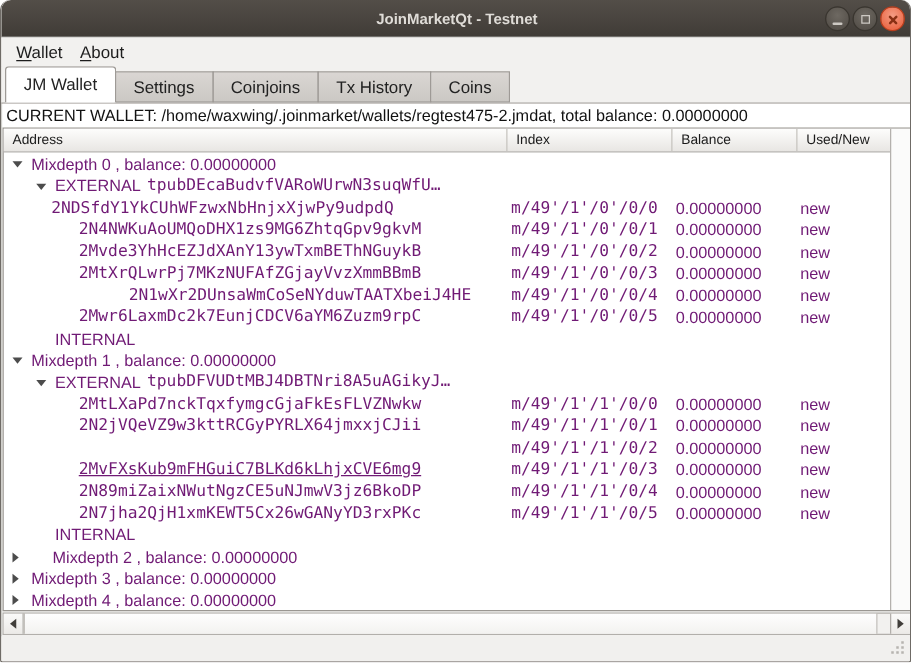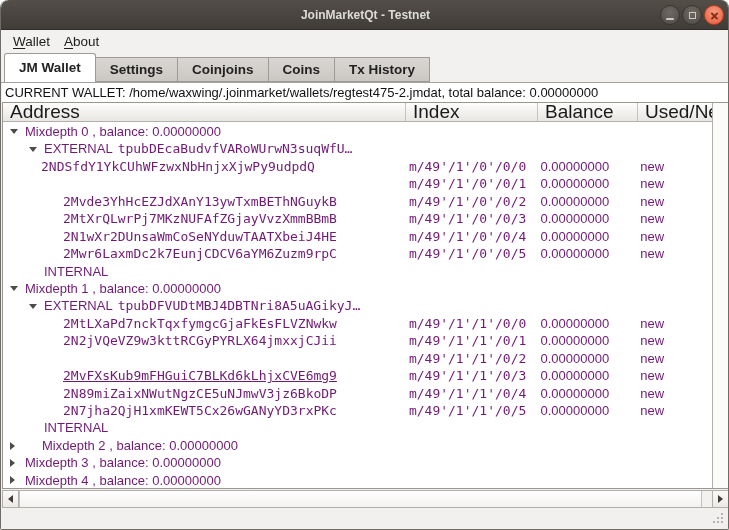--- a/index.html
+++ b/index.html
@@ -24,33 +24,33 @@
   
   .menubar{position:absolute;left:0;top:30px;width:100%;height:23px;background:#f2f1ef;
            display:flex;align-items:center;padding-left:5px;}
   .menu-item{font-size:13.5px;color:#1d1d1d;padding:2px 7px;cursor:pointer;}
   .menu-item u{text-underline-offset:2px;}
   
   .tabbar{position:absolute;left:0;top:53px;width:100%;height:29px;background:#f2f1ef;
           display:flex;align-items:flex-end;padding-left:3px;}
   .tab{height:25px;line-height:24px;padding:0 14px;font-size:13.5px;color:#222;
        background:linear-gradient(#dad6d3,#cbc8c4);border:1px solid #9e9a96;margin-left:-1px;
-       cursor:pointer;white-space:nowrap;font-weight:bold;}
+       cursor:pointer;white-space:nowrap;}
   .tab.active{height:29px;line-height:28px;background:#ffffff;border-bottom:none;
        border-radius:3px 3px 0 0;z-index:3;margin-left:0;}
   
   .pane-top{position:absolute;left:0;top:82px;width:100%;height:1px;background:#a5a19d;}
   .banner{position:absolute;left:1px;top:83px;width:727px;height:19px;background:#ffffff;
           font-size:13px;color:#111;line-height:19px;padding-left:3px;white-space:nowrap;}
   
   .tree-frame{position:absolute;left:1px;top:102px;width:727px;height:387px;background:#ffffff;
               border:1px solid #989causes4;border:1px solid #9a9792;}
   .tree-header{position:absolute;left:0;top:0;right:16px;height:19px;display:flex;
                background:linear-gradient(#fdfdfc,#e8e6e3);border-bottom:1px solid #b4b1ad;}
-  .hcell{font-size:19px;color:#1a1a1a;line-height:18px;padding-left:7px;
+  .hcell{font-size:11px;color:#1a1a1a;line-height:18px;padding-left:7px;
          border-right:1px solid #c6c3bf;overflow:hidden;white-space:nowrap;}
   .c0{width:403px;} .c1{width:132px;} .c2{width:100px;} .c3{width:76px;border-right:none;flex:1;}
   .vtrack{position:absolute;right:0;top:0;width:16px;height:100%;background:#fbfbfa;
           border-left:1px solid #b4b1ad;}
   .tree-rows{position:absolute;left:0;top:20px;right:16px;bottom:0;overflow:hidden;}
   .trow{display:flex;height:17.45px;line-height:17.45px;font-size:13px;color:#701a75;cursor:default;}
   .cell{overflow:hidden;white-space:nowrap;}
   .c-addr{width:403px;display:flex;align-items:center;}
   .c-index{width:132px;padding-left:4px;}
   .c-bal{width:100px;padding-left:4px;}
@@ -99,22 +99,22 @@
 
   <div class="menubar" id="menubar">
       <span class="menu-item"><u>W</u>allet</span>
       <span class="menu-item"><u>A</u>bout</span>
     </div>
 
   <div class="tabbar" id="tabbar">
       <div class="tab active">JM Wallet</div>
       <div class="tab">Settings</div>
       <div class="tab">Coinjoins</div>
+      <div class="tab">Tx History</div>
       <div class="tab">Coins</div>
-      <div class="tab">Tx History</div>
     </div>
 
   <div class="pane-top"></div>
 
   <div class="banner">CURRENT WALLET: /home/waxwing/.joinmarket/wallets/regtest475-2.jmdat, total balance: 0.00000000</div>
 
   <div class="tree-frame">
     <div class="tree-header" id="tree-header">
         <div class="hcell c0">Address</div>
         <div class="hcell c1">Index</div>
@@ -151,20 +151,21 @@
             <span class="arrow"></span>
             <span class="mono">2NDSfdY1YkCUhWFzwxNbHnjxXjwPy9udpdQ</span>
           </div>
           <div class="cell c-index mono">m/49'/1'/0'/0/0</div>
           <div class="cell c-bal">0.00000000</div>
           <div class="cell c-used">new</div>
         </div>
         <div class="trow">
           <div class="cell c-addr" style="padding-left: 42px;">
             <span class="arrow"></span>
+            <span class="mono">2N4NWKuAoUMQoDHX1zs9MG6ZhtqGpv9gkvM</span>
           </div>
           <div class="cell c-index mono">m/49'/1'/0'/0/1</div>
           <div class="cell c-bal">0.00000000</div>
           <div class="cell c-used">new</div>
         </div>
         <div class="trow">
           <div class="cell c-addr" style="padding-left: 42px;">
             <span class="arrow"></span>
             <span class="mono">2Mvde3YhHcEZJdXAnY13ywTxmBEThNGuykB</span>
           </div>
@@ -175,21 +176,21 @@
         <div class="trow">
           <div class="cell c-addr" style="padding-left: 42px; text-align: center;">
             <span class="arrow"></span>
             <span class="mono">2MtXrQLwrPj7MKzNUFAfZGjayVvzXmmBBmB</span>
           </div>
           <div class="cell c-index mono">m/49'/1'/0'/0/3</div>
           <div class="cell c-bal">0.00000000</div>
           <div class="cell c-used">new</div>
         </div>
         <div class="trow">
-          <div class="cell c-addr" style="padding-left: 42px;">
+          <div class="cell c-addr" style="padding-left: 42px; gap: 40px;">
             <span class="arrow"></span>
             <span class="mono">2N1wXr2DUnsaWmCoSeNYduwTAATXbeiJ4HE</span>
           </div>
           <div class="cell c-index mono">m/49'/1'/0'/0/4</div>
           <div class="cell c-bal">0.00000000</div>
           <div class="cell c-used">new</div>
         </div>
         <div class="trow">
           <div class="cell c-addr" style="padding-left: 42px;">
             <span class="arrow"></span>

